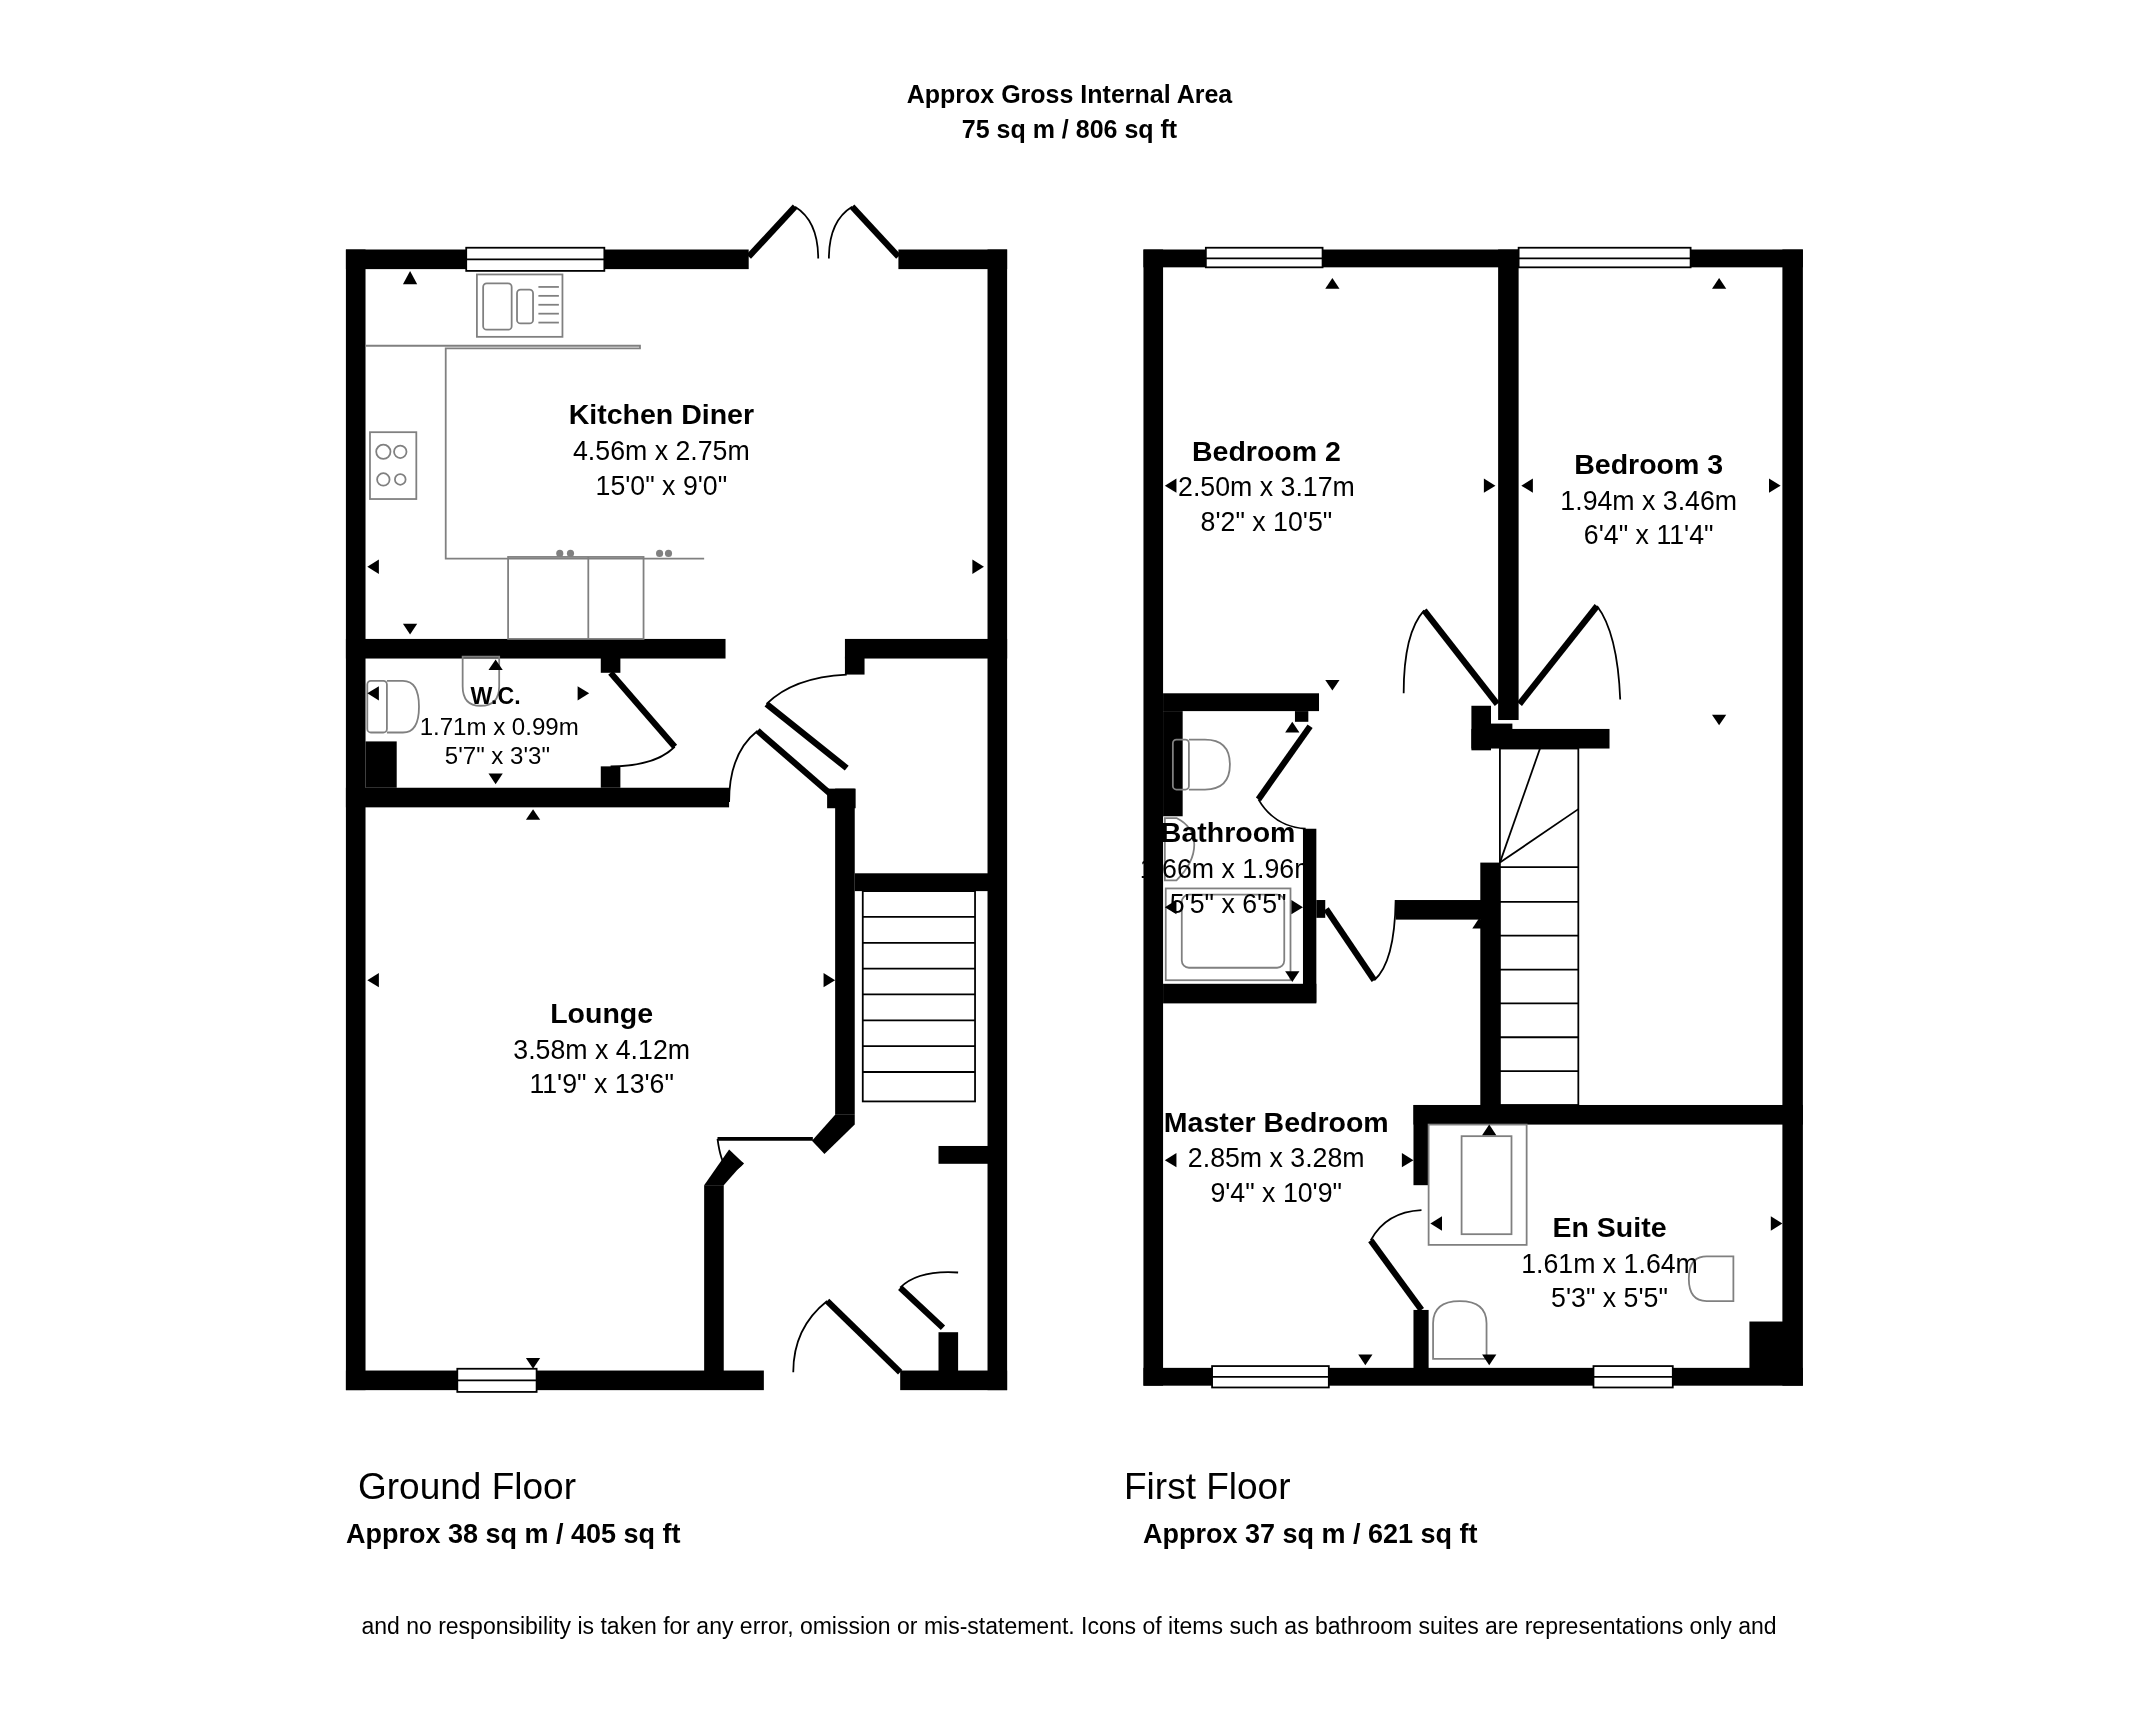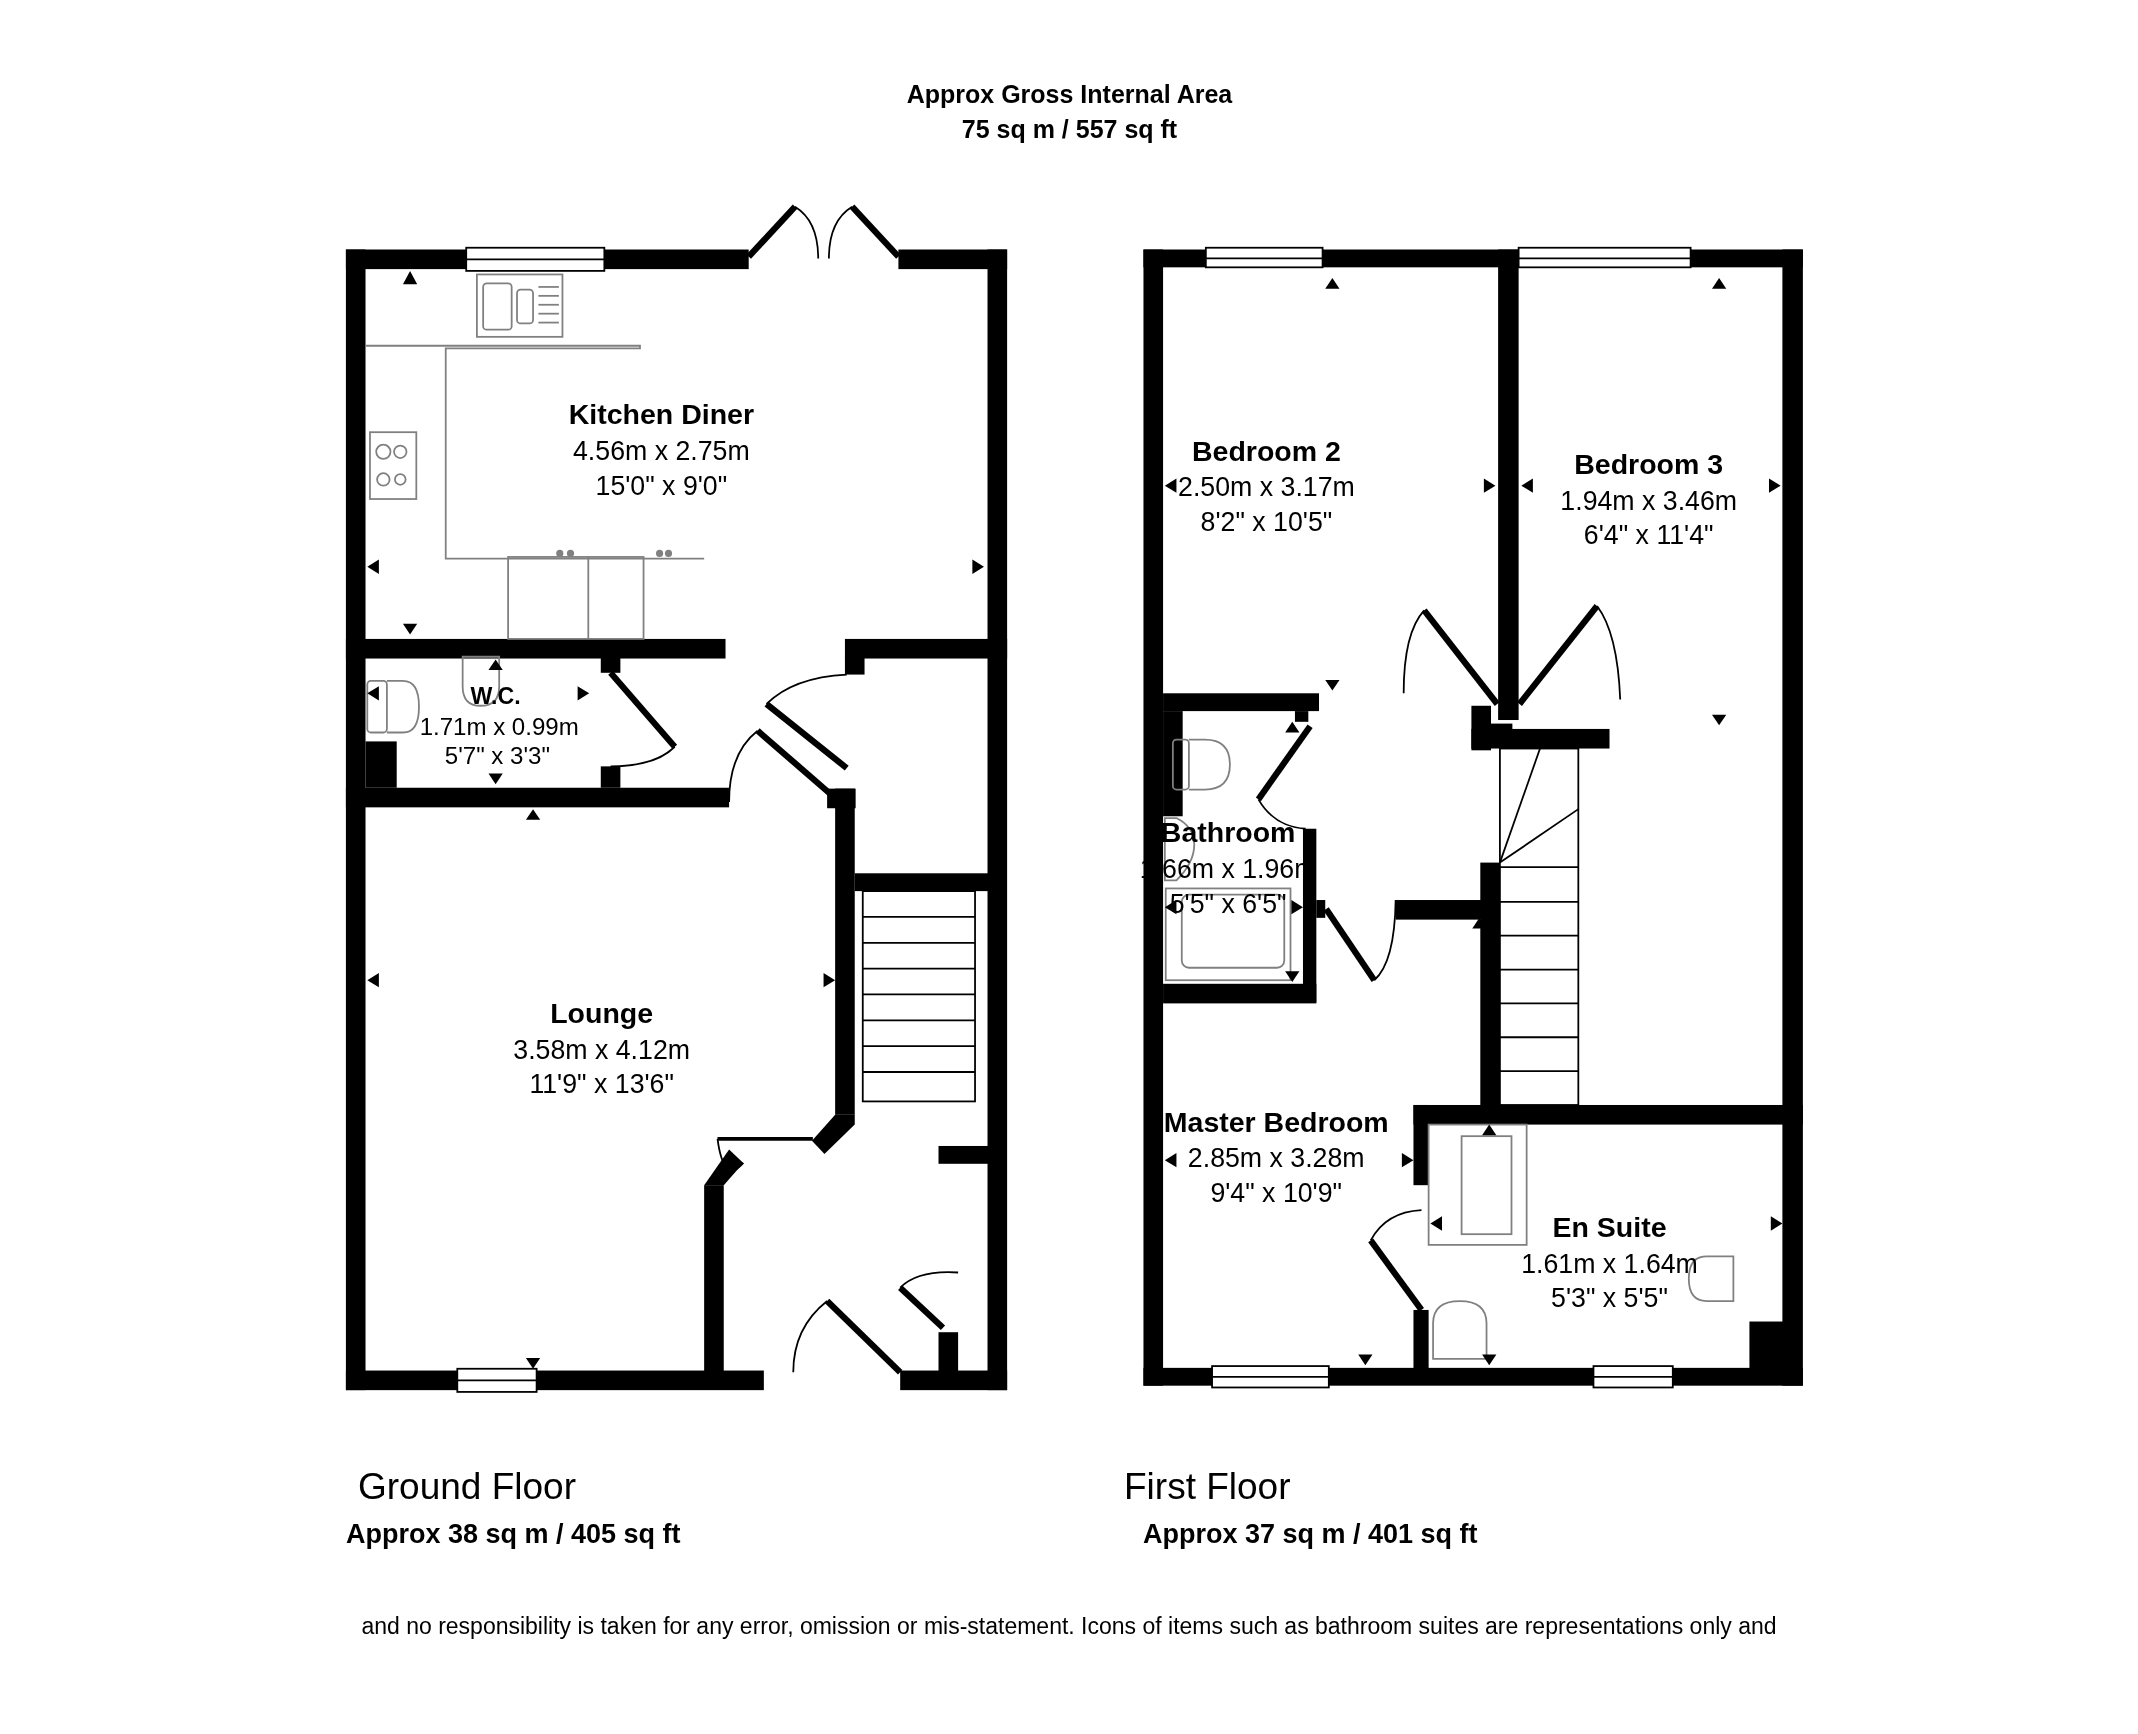--- a/index.html
+++ b/index.html
@@ -13,21 +13,21 @@
   .lbl-s { font-family:"Liberation Sans", sans-serif; font-size:27px; text-anchor:middle; }
   .floor-name { position:absolute; font-size:37px; font-weight:normal; }
   .floor-area { position:absolute; font-size:27px; font-weight:bold;text-align:right; }
   .disclaimer { position:absolute; left:267px; width:1604px; top:1611px; text-align:center;
                 font-size:23px; line-height:30px; }
 </style>
 </head>
 <body>
 
 <div class="hdr" style="top:79px;">Approx Gross Internal Area</div>
-<div class="hdr" style="top:114px;">75 sq m / 557 sq ft</div>
+<div class="hdr" style="top:114px;">75 sq m / 806 sq ft</div>
 
 <svg id="plan" width="2139" height="1735" viewBox="0 0 2400 1947" xmlns="http://www.w3.org/2000/svg">
 
   <g>
 
     <g fill="#000">
 
       <rect x="388" y="280" width="135" height="22"></rect>
 
       <rect x="678" y="280" width="162" height="22"></rect>
@@ -321,18 +321,18 @@
       <text class="lbl-b" x="1806" y="1388">En Suite</text>
       <text class="lbl-r" x="1806" y="1428">1.61m x 1.64m</text>
       <text class="lbl-r" x="1806" y="1467">5'3" x 5'5"</text>
     </g>
   </g>
 </svg>
 
 <div class="floor-name" style="left:358px; top:1466px;text-align:right;">Ground Floor</div>
 <div class="floor-area" style="left:346px; top:1519px;">Approx 38 sq m / 405 sq ft</div>
 <div class="floor-name" style="left:1124px; top:1466px;">First Floor</div>
-<div class="floor-area" style="left:1143px; top:1519px;">Approx 37 sq m / 401 sq ft</div>
+<div class="floor-area" style="left:1143px; top:1519px;">Approx 37 sq m / 621 sq ft</div>
 
 <div class="disclaimer">
   <div>and no responsibility is taken for any error, omission or mis-statement. Icons of items such as bathroom suites are representations only and</div>
 </div>
 
 
 </body></html>

